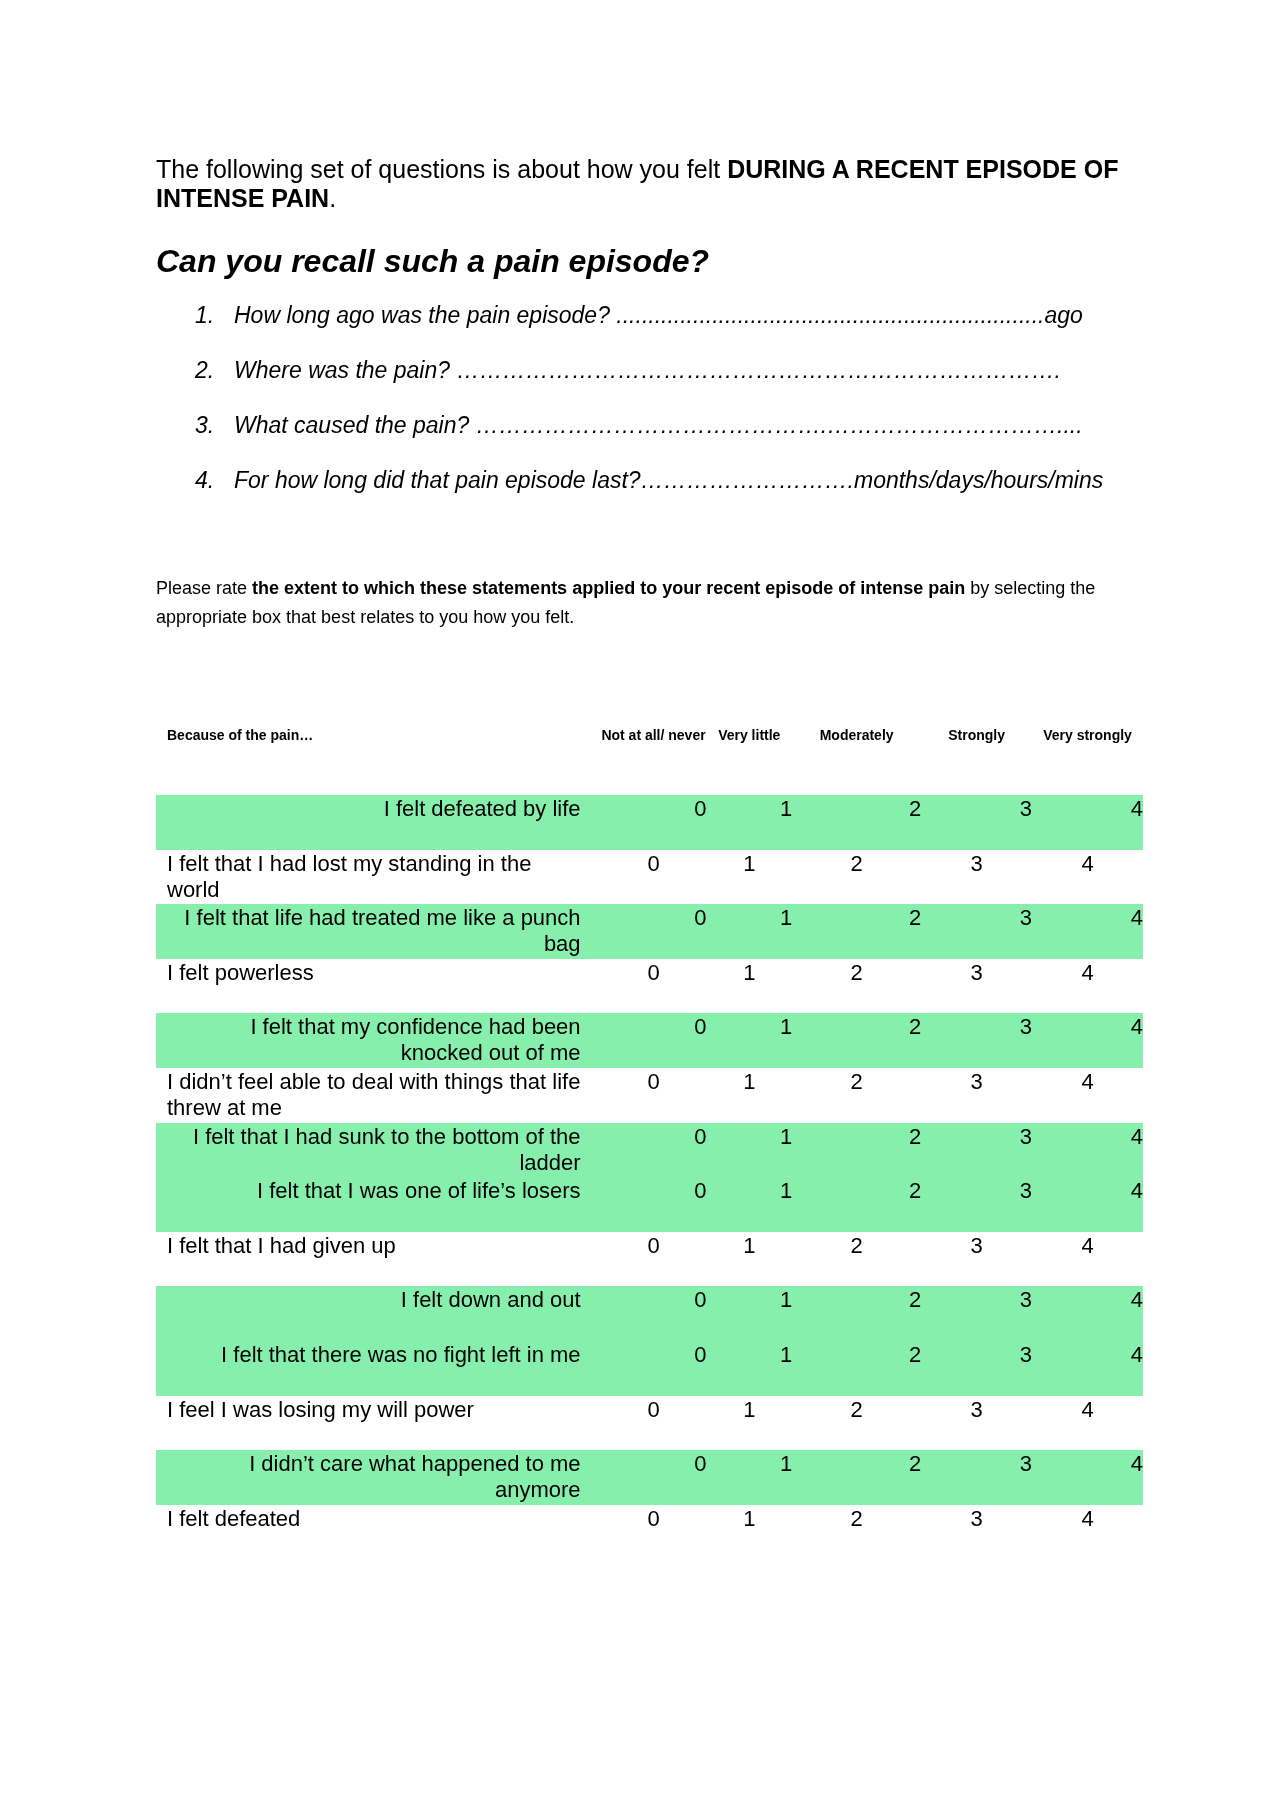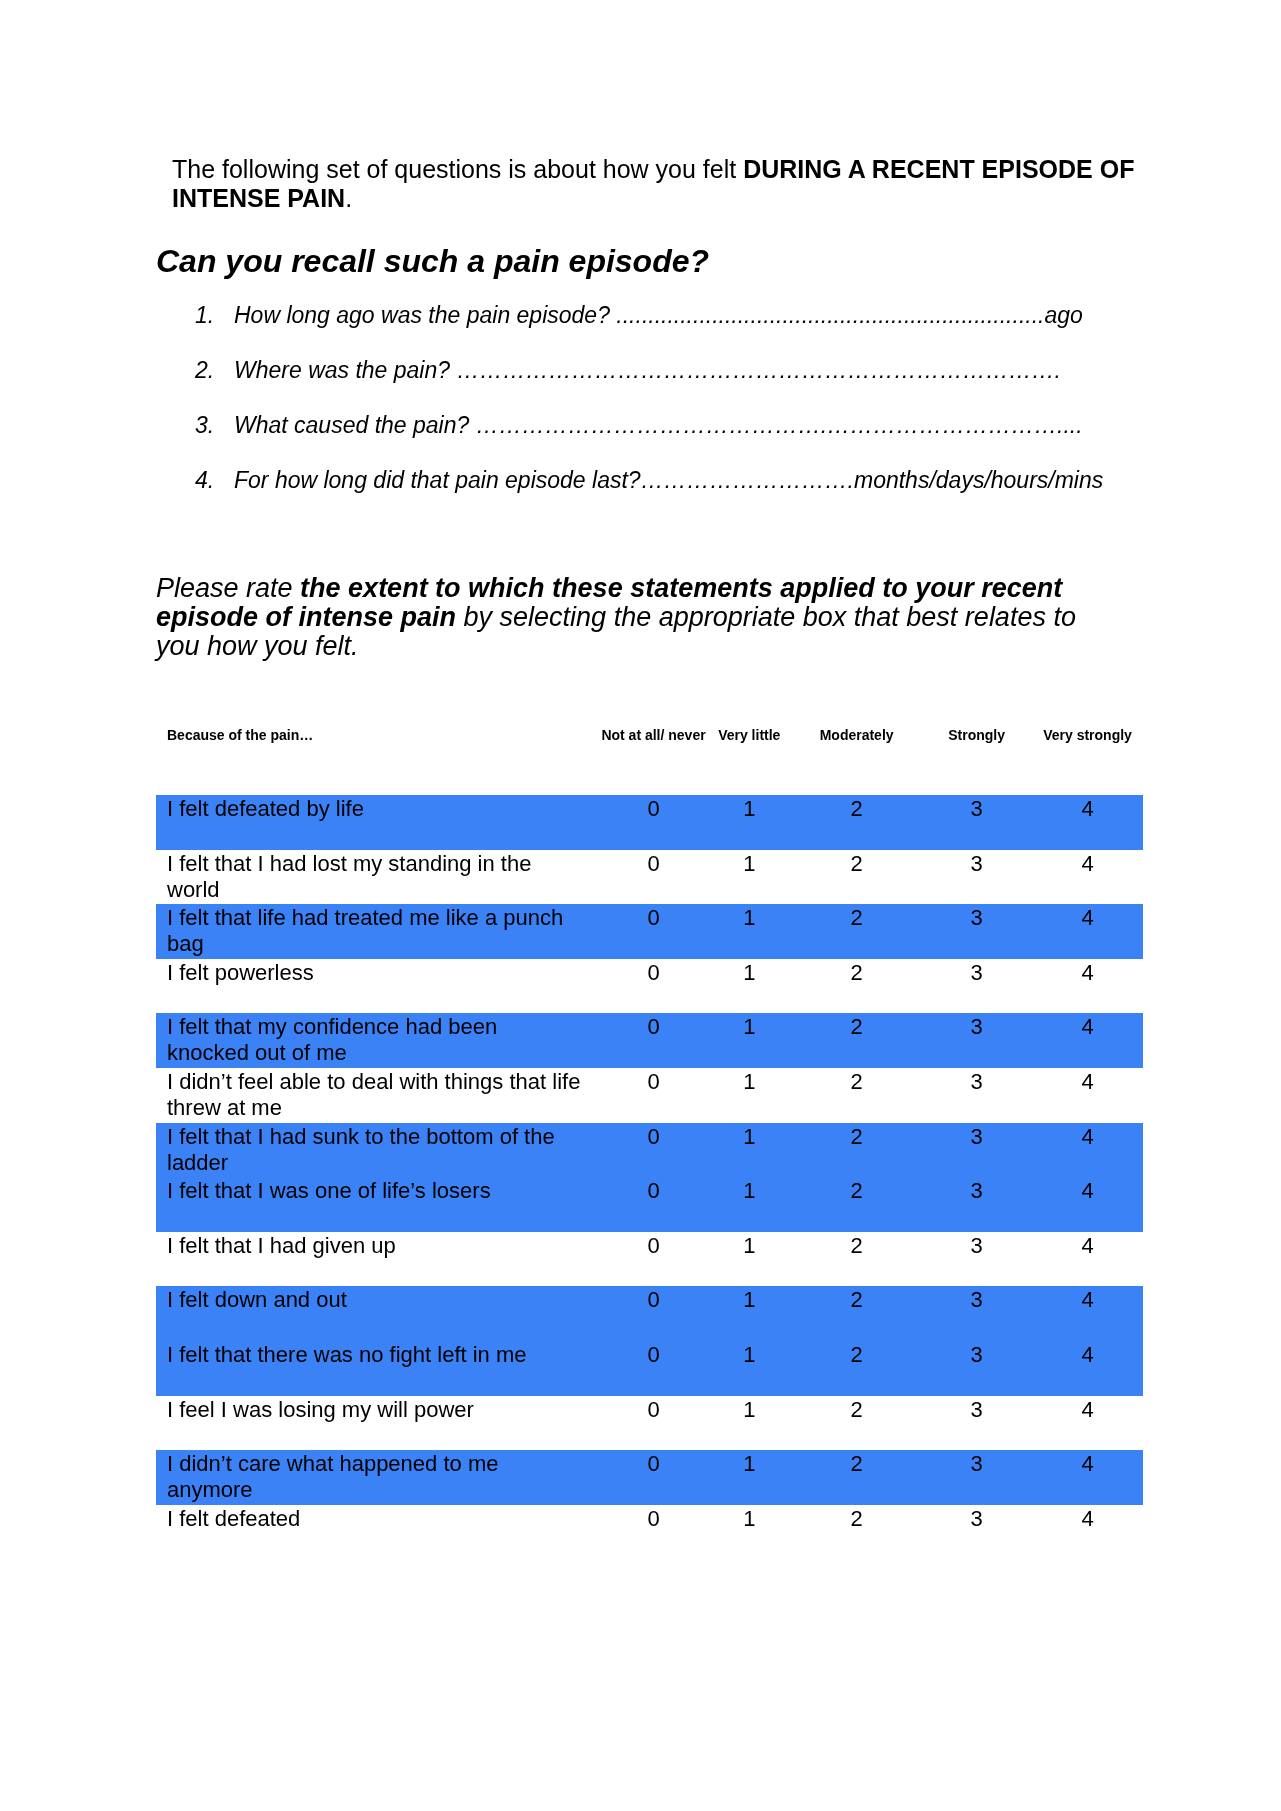--- a/index.html
+++ b/index.html
@@ -2,53 +2,53 @@
 <html><head>
   <meta charset="utf-8">
   <style>
     html, body { margin: 0; padding: 0; background: #ffffff; }
     body {
       width: 1281px; height: 1811px; position: relative; overflow: hidden;
       font-family: "Liberation Sans", sans-serif; color: #000;
     }
     .intro {
       position: absolute; left: 156px; top: 155px; width: 980px;
-      font-size: 25px; line-height: 29px; margin-left: 16px;
+      font-size: 25px; line-height: 29px;
     }
     .recall {
       position: absolute; left: 156px; top: 243px;
       font-size: 32px; font-weight: bold; font-style: italic;
     }
     .questions {
       position: absolute; left: 195px; top: 302px; width: 935px;
       margin: 0; padding: 0; list-style: none;
       font-size: 23px; font-style: italic;
     }
     .questions li { height: 55px; display: flex; }
     .questions .num { width: 39px; }
     .instructions {
       position: absolute; left: 156px; top: 574px; width: 960px;
-      font-size: 27px; line-height: 29px; font-style: italic;
+      font-size: 18px; line-height: 29px;
     }
     table.scale {
       position: absolute; left: 156px; top: 719px; width: 987px;
       border-collapse: collapse; font-size: 22px;
     }
     table.scale th {
       font-weight: bold; font-size: 14px; line-height: 24px;
       vertical-align: top; padding: 4px 0 0 0; height: 72px;
     }
     table.scale th.stmt { text-align: left; padding-left: 11px; width: 430px; }
     table.scale th.opt { text-align: center; }
     table.scale td {
       height: 53.6px; vertical-align: top; padding: 1px 0 0 0; line-height: 26px;
     }
     table.scale td.stmt { padding-left: 11px; padding-right: 20px; }
     table.scale td.val { text-align: center; }
-    table.scale tr.shaded td { background: #3b82f6; }
+    table.scale tr.shaded td { background: #86efac; text-align: right; }
     .col-0 { width: 105px; margin-top: 48px; }
     .col-1 { width: 85px; }
     .col-2 { width: 128px; }
     .col-3 { width: 110px; }
     .col-4 { width: 110px; }
     b { font-weight: bold; }
   </style>
 </head>
 <body>
 

